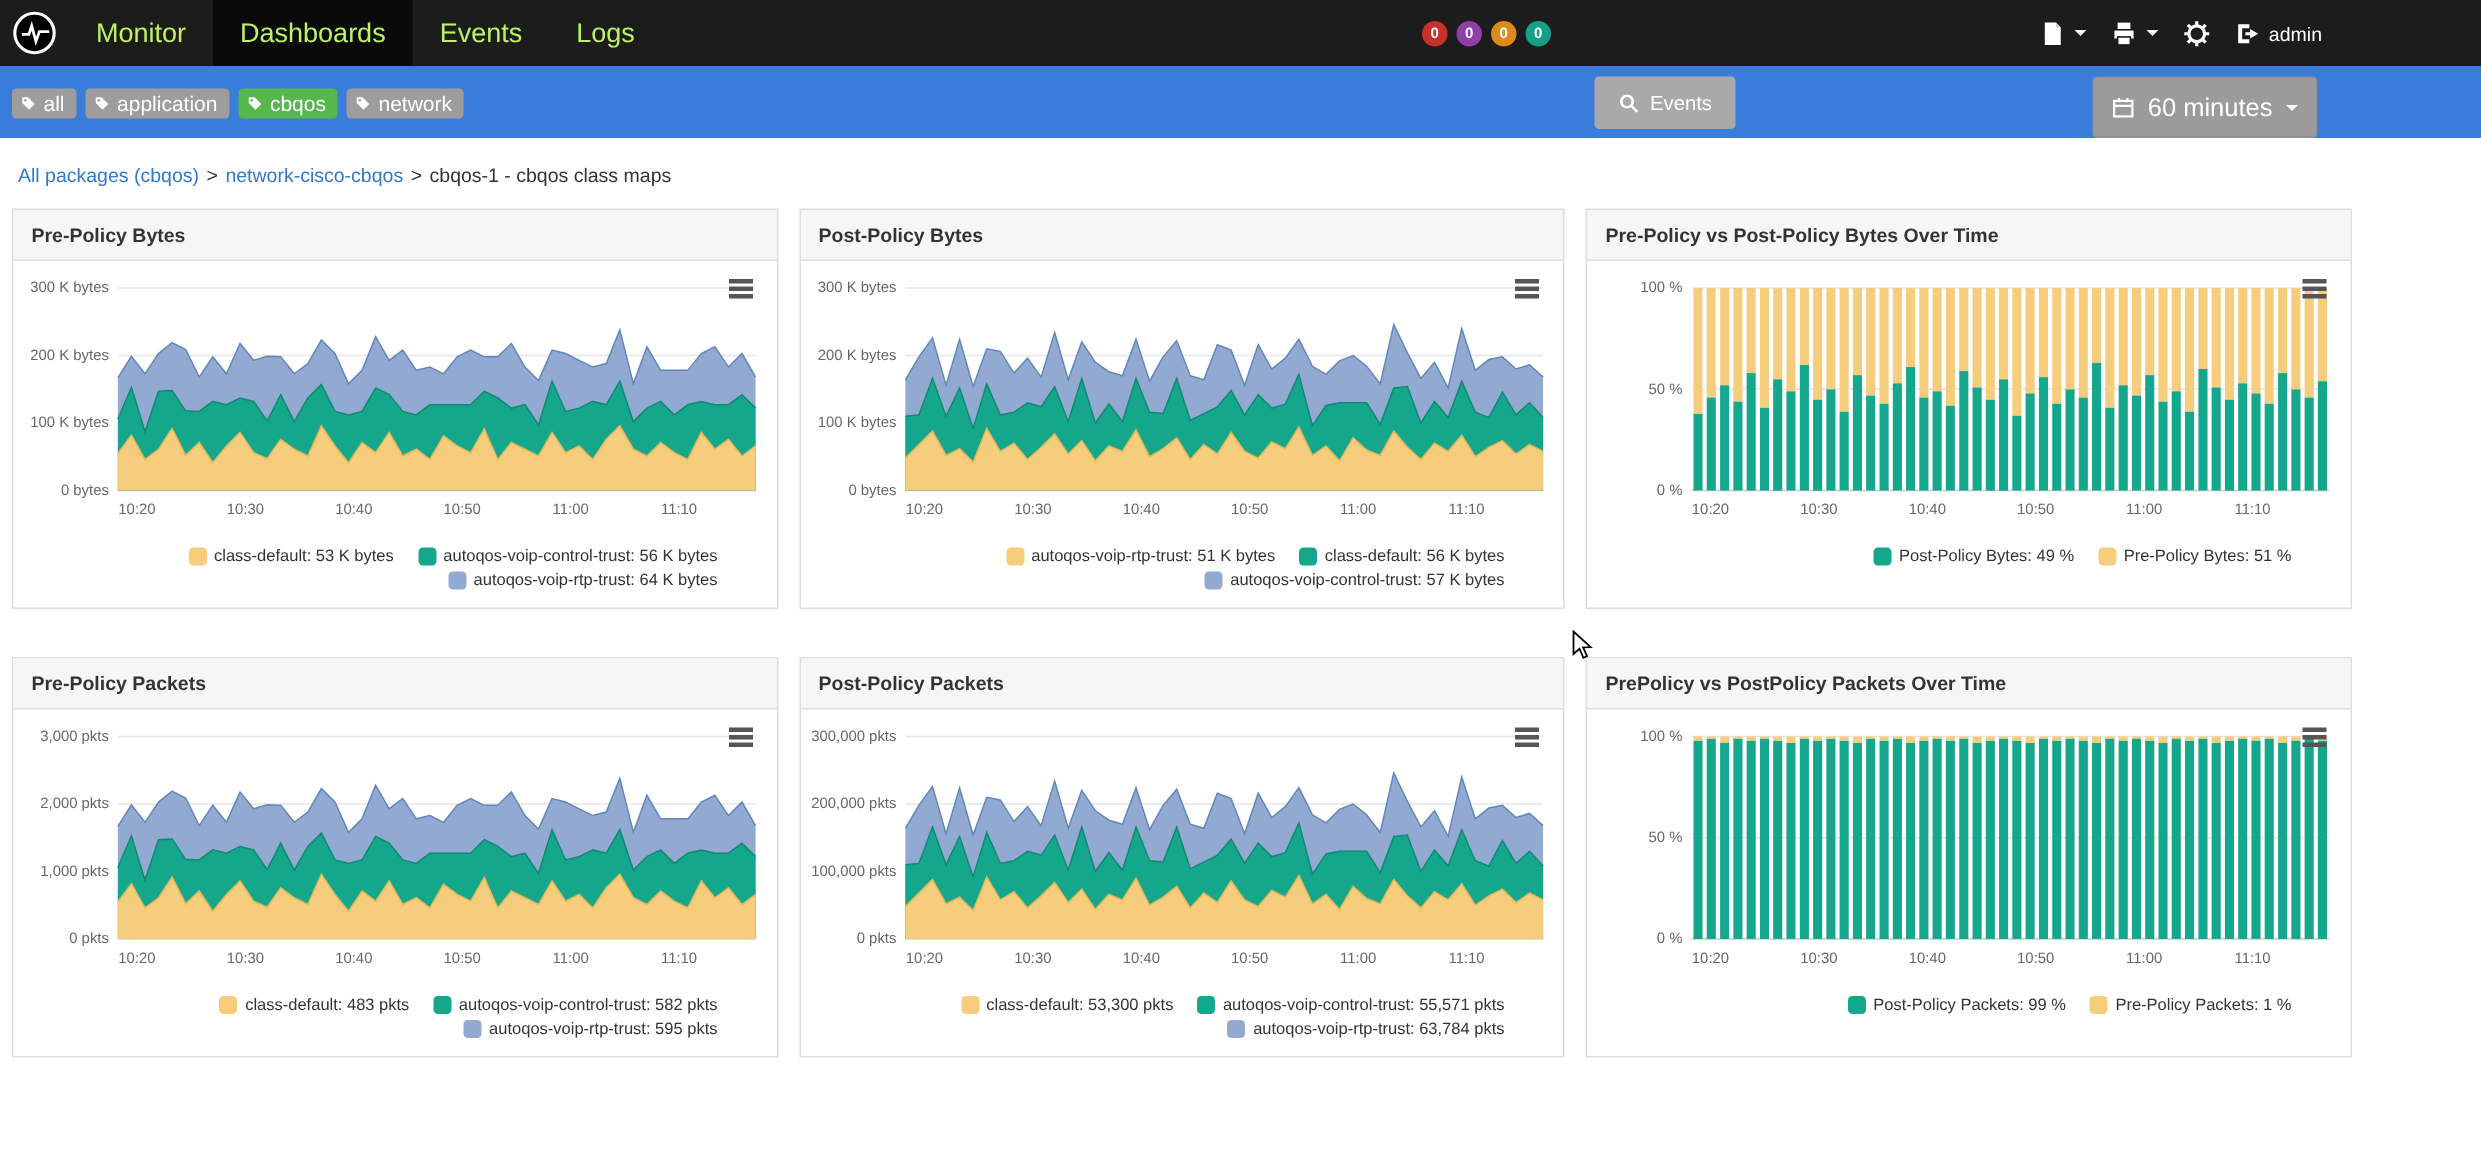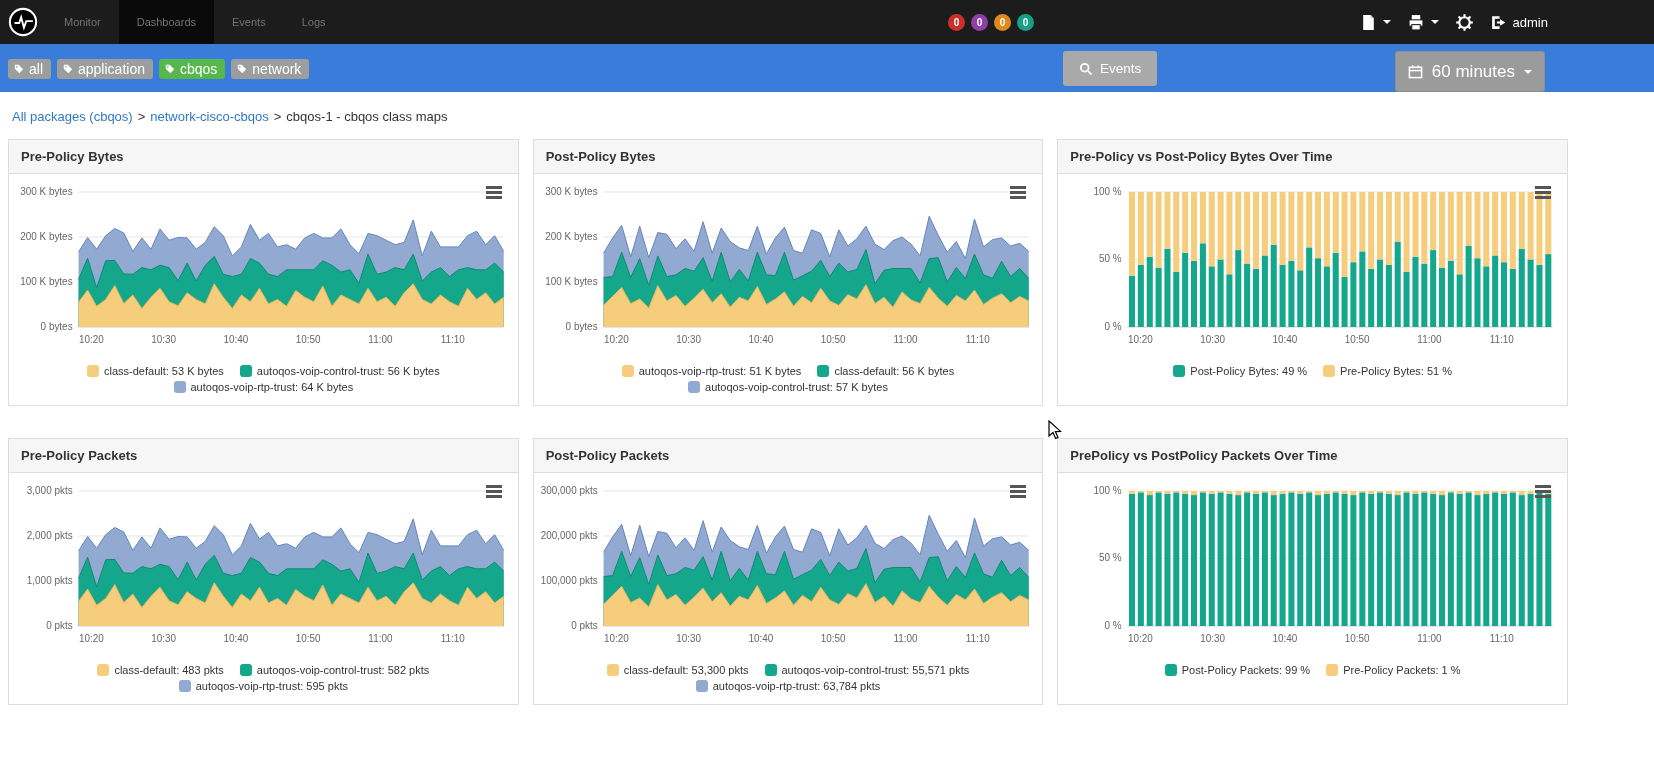--- a/index.html
+++ b/index.html
@@ -2,21 +2,21 @@
 <html><head>
 <meta charset="utf-8">
 <style>
   * { box-sizing: border-box; }
   body { margin:0; background:#fff; font-family:"Liberation Sans", sans-serif; }
   .page { width:1654px; min-height:772px; position:relative; overflow:hidden; }
 
   
   .navbar { height:44px; background:#1c1c1c; display:flex; align-items:center; position:relative; }
   .brand { width:46px; display:flex; align-items:center; justify-content:center; cursor:pointer; }
-  .nav-item { color:#737373; font-size:11px; padding:0 18px; line-height:44px; text-decoration:none; cursor:pointer; }
+  .nav-item { color:#bef264; font-size:18px; padding:0 18px; line-height:44px; text-decoration:none; cursor:pointer; }
   .nav-item.active { background:#0a0a0a; }
   .badges { position:absolute; left:948px; top:0; height:44px; display:flex; align-items:center; gap:6px; }
   .nav-badge { width:17px; height:17px; border-radius:50%; color:#fff; font-size:10px; font-weight:bold;
                display:flex; align-items:center; justify-content:center; cursor:pointer; }
   .nav-right { position:absolute; right:106px; top:0; height:44px; display:flex; align-items:center; gap:16px; }
   .nav-icon-group { display:flex; align-items:center; gap:6px; cursor:pointer; color:#fff; font-size:13px; }
   .caret { width:0; height:0; border-left:4px solid transparent; border-right:4px solid transparent; border-top:4px solid #fff; }
 
   
   .bluebar { height:48px; background:#3a7cd9; position:relative; }
@@ -32,21 +32,21 @@
   .breadcrumb a { color:#3178c6; text-decoration:none; cursor:pointer;margin-top:38px; }
   .sep { margin:0 5px; color:#333; }
 
   
   .panels { display:grid; grid-template-columns:repeat(3,1fr); gap:32px 14px; margin:0 86px 24px 8px; }
   .panel { border:1px solid #ddd; background:#fff; }
   .panel-header { background:#f6f6f6; border-bottom:1px solid #ddd; padding:9px 12px; font-size:13px; font-weight:bold; color:#333; }
   .panel-body { position:relative; padding:10px 6px 12px; }
   .hamburger { position:absolute; top:12px; right:16px; width:16px; cursor:pointer; }
   .hamburger span { display:block; height:2.5px; background:#555; margin-bottom:2.5px; }
-  .legend { display:flex; flex-wrap:wrap; justify-content:center; column-gap:16px; row-gap:4px; max-width:430px;
+  .legend { display:flex; flex-wrap:wrap; justify-content:flex-end; column-gap:16px; row-gap:4px; max-width:430px;
             margin:6px auto 0; font-size:11px; color:#333; }
   .lg-item { display:flex; align-items:center; gap:5px; cursor:pointer; white-space:nowrap; }
   .sw { width:12px; height:12px; border-radius:3px; display:inline-block; }
 
   .chart-svg { display:block; width:100%; height:175px; }
   .chart-svg text.tick { font-size:10px; fill:#666; font-family:"Liberation Sans", sans-serif; }
 
   .mouse-cursor { position:absolute; left:1046px; top:420px; pointer-events:none; }
 </style>
 </head>

